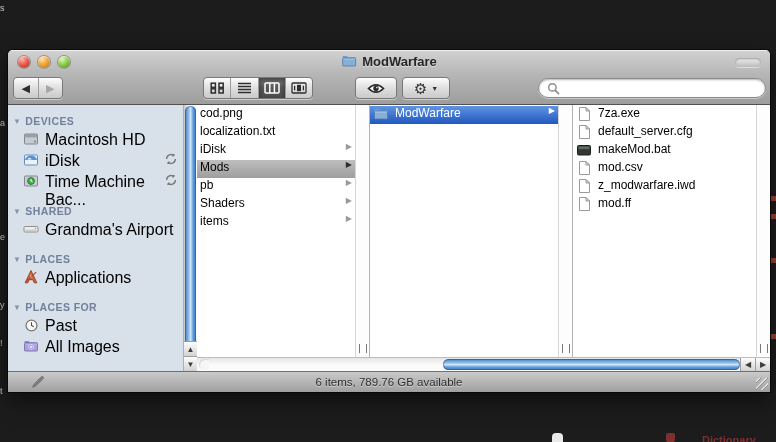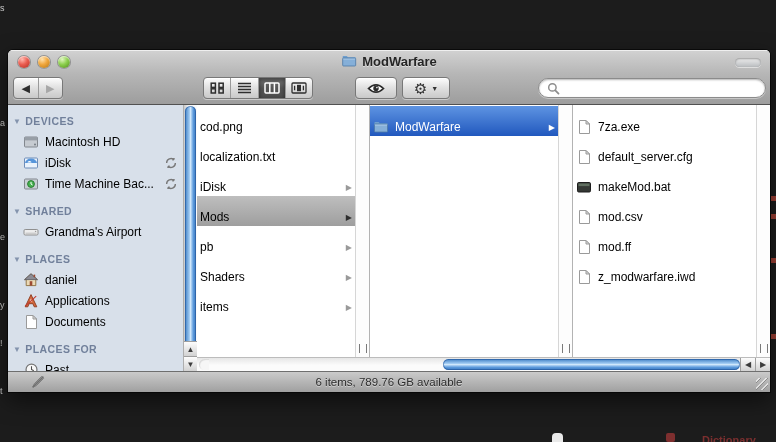--- a/index.html
+++ b/index.html
@@ -73,21 +73,21 @@
 
   
   .content{flex:1;display:flex;min-height:0}
   .sidebar{
     width:175px;flex:none;background:#d8e0ea;overflow:hidden;
     padding-top:6px;box-sizing:border-box;
   }
   .sb-head{height:20px;display:flex;align-items:center;gap:4px;padding-left:5px;
     font-size:10.5px;font-weight:bold;color:#71809b;letter-spacing:.4px}
   .sb-head .tri{font-size:8px;color:#8494ad}
-  .sb-row{height:21px;display:flex;align-items:center;gap:6px;padding-left:15px;font-size:12px;color:#000}
+  .sb-row{height:21px;display:flex;align-items:flex-start;gap:6px;padding-left:15px;font-size:16px;color:#000}
   .sb-row .ic{width:16px;height:16px;flex:none;display:flex;align-items:center;justify-content:center}
   .sb-row .sync{margin-left:auto;margin-right:5px;width:14px;height:14px;flex:none}
   .sb-gap{height:7px}
 
   
   .v-scrollbar{width:14px;flex:none;position:relative;background:linear-gradient(to right,#c9c9c9,#f4f4f4 35%,#fbfbfb);border-left:1px solid #aeaeae;box-sizing:border-box}
   .v-thumb{position:absolute;left:1px;right:1px;top:1px;height:313px;border-radius:6px;
     background:linear-gradient(to right,#3f7fc4,#9fcaf2 40%,#cfe7fb 50%,#5d9bdd 75%,#3a77bd);
     box-shadow:inset 0 0 0 1px rgba(30,80,150,.55)}
   .v-arrows{position:absolute;left:0;right:0;bottom:0}
@@ -98,22 +98,22 @@
   .columns{flex:1;display:flex;background:#fff;min-height:0}
   .col{display:flex;flex:none;border-right:1px solid #b3b3b3;box-sizing:border-box}
   .col:last-child{flex:1;border-right:none}
   .col-items{padding-top:1px;overflow:hidden}
   .col0 .col-items{width:158px}
   .col1 .col-items{width:188px}
   .col2 .col-items{flex:1}
   .col-track{width:13px;flex:none;position:relative;border-left:1px solid #d6d6d6;background:#fdfdfd}
   .col-handle{position:absolute;bottom:4px;left:50%;transform:translateX(-50%);width:6px;height:9px;
     border-left:1.5px solid #7a7a7a;border-right:1.5px solid #7a7a7a}
-  .col-row{position:relative;height:18px;display:flex;align-items:center;gap:6px;
-    padding:12px 14px 0 3px;font-size:12px;color:#000;white-space:nowrap;overflow:hidden}
+  .col-row{position:relative;height:18px;display:flex;gap:6px;
+    padding:0 14px 0 3px;font-size:12px;color:#000;white-space:nowrap;overflow:hidden}
   .col-row .arrow{position:absolute;right:3px;font-size:8px;color:#9a9a9a}
   .col-row.sel-inactive{background:linear-gradient(#bebebe,#9e9e9e)}
   .col-row.sel-inactive .arrow{color:#2e2e2e}
   .col-row.sel-active{background:linear-gradient(#5e94e2,#2158be);color:#fff}
   .col-row.sel-active .arrow{color:#fff}
   .fic{width:16px;height:16px;flex:none;display:flex;align-items:center;justify-content:center}
 
   
   .h-scrollbar{height:14px;flex:none;position:relative;background:linear-gradient(#e6e6e6,#fbfbfb 55%);border-top:1px solid #bcbcbc;box-sizing:border-box}
   .h-track-cap{position:absolute;left:2px;top:1px;bottom:1px;width:10px;border-radius:6px 0 0 6px;background:#f6f6f6;box-shadow:inset 1px 1px 1px rgba(0,0,0,.12)}
@@ -306,46 +306,26 @@
           <span>Grandma's Airport</span>
         </div>
         <div class="sb-gap"></div>
         <div class="sb-head">
           <span class="tri">▼</span>
           <span>PLACES</span>
         </div>
         <div class="sb-row">
           <span class="ic">
             <svg width="16" height="16" viewBox="0 0 16 16">
-              <path d="M8 1.8 L14.4 7.6 H12.8 V13.6 H3.2 V7.6 H1.6 Z" fill="#ead9b5" stroke="#8a6d3b" stroke-width="0.9"></path>
-              <path d="M8 1.8 L14.4 7.6 H1.6 Z" fill="#8c8c94" stroke="#5f5f66" stroke-width="0.9"></path>
-              <rect x="6.7" y="9.2" width="2.6" height="4.4" fill="#9c4a32"></rect>
-              <rect x="10.6" y="2.6" width="1.6" height="2.6" fill="#9c4a32"></rect>
-            </svg>
-          </span>
-          <span>daniel</span>
-        </div>
-        <div class="sb-row">
-          <span class="ic">
-            <svg width="16" height="16" viewBox="0 0 16 16">
               <path d="M8 1.6 L13.8 13.8 H11.2 L9.9 10.7 H6.1 L4.8 13.8 H2.2 Z" fill="#d2693d" stroke="#8d3a1e" stroke-width="0.9"></path>
               <path d="M8 5.4 L9.2 8.6 H6.8 Z" fill="#fff"></path>
               <line x1="2.2" y1="13.2" x2="13.2" y2="3.2" stroke="#c13b2f" stroke-width="1.1"></line>
             </svg>
           </span>
           <span>Applications</span>
-        </div>
-        <div class="sb-row">
-          <span class="ic">
-            <svg width="14" height="16" viewBox="0 0 14 16">
-              <path d="M2.5 1.5 h6.5 l3.5 3.5 v9.5 h-10 z" fill="#fff" stroke="#9a9a9a" stroke-width="1"></path>
-              <path d="M9 1.5 l3.5 3.5 h-3.5 z" fill="#dcdcdc" stroke="#9a9a9a" stroke-width="1"></path>
-            </svg>
-          </span>
-          <span>Documents</span>
         </div>
         <div class="sb-gap"></div>
         <div class="sb-head">
           <span class="tri">▼</span>
           <span>PLACES FOR</span>
         </div>
         <div class="sb-row">
           <span class="ic">
             <svg width="15" height="15" viewBox="0 0 16 16">
               <circle cx="8" cy="8" r="5.8" fill="#f7f7f7" stroke="#767676" stroke-width="1.3"></circle>
@@ -469,30 +449,30 @@
                 </span>
                 <span>mod.csv</span>
               </div>
               <div class="col-row">
                 <span class="fic">
                   <svg width="14" height="16" viewBox="0 0 14 16">
                     <path d="M2.5 1.5 h6.5 l3.5 3.5 v9.5 h-10 z" fill="#fff" stroke="#9a9a9a" stroke-width="1"></path>
                     <path d="M9 1.5 l3.5 3.5 h-3.5 z" fill="#dcdcdc" stroke="#9a9a9a" stroke-width="1"></path>
                   </svg>
                 </span>
-                <span>mod.ff</span>
+                <span>z_modwarfare.iwd</span>
               </div>
               <div class="col-row">
                 <span class="fic">
                   <svg width="14" height="16" viewBox="0 0 14 16">
                     <path d="M2.5 1.5 h6.5 l3.5 3.5 v9.5 h-10 z" fill="#fff" stroke="#9a9a9a" stroke-width="1"></path>
                     <path d="M9 1.5 l3.5 3.5 h-3.5 z" fill="#dcdcdc" stroke="#9a9a9a" stroke-width="1"></path>
                   </svg>
                 </span>
-                <span>z_modwarfare.iwd</span>
+                <span>mod.ff</span>
               </div>
             </div>
             <div class="col-track">
               <div class="col-handle"></div>
             </div>
           </div>
         </div>
       <div class="h-scrollbar">
         <div class="h-track-cap"></div>
         <div class="h-thumb"></div>

